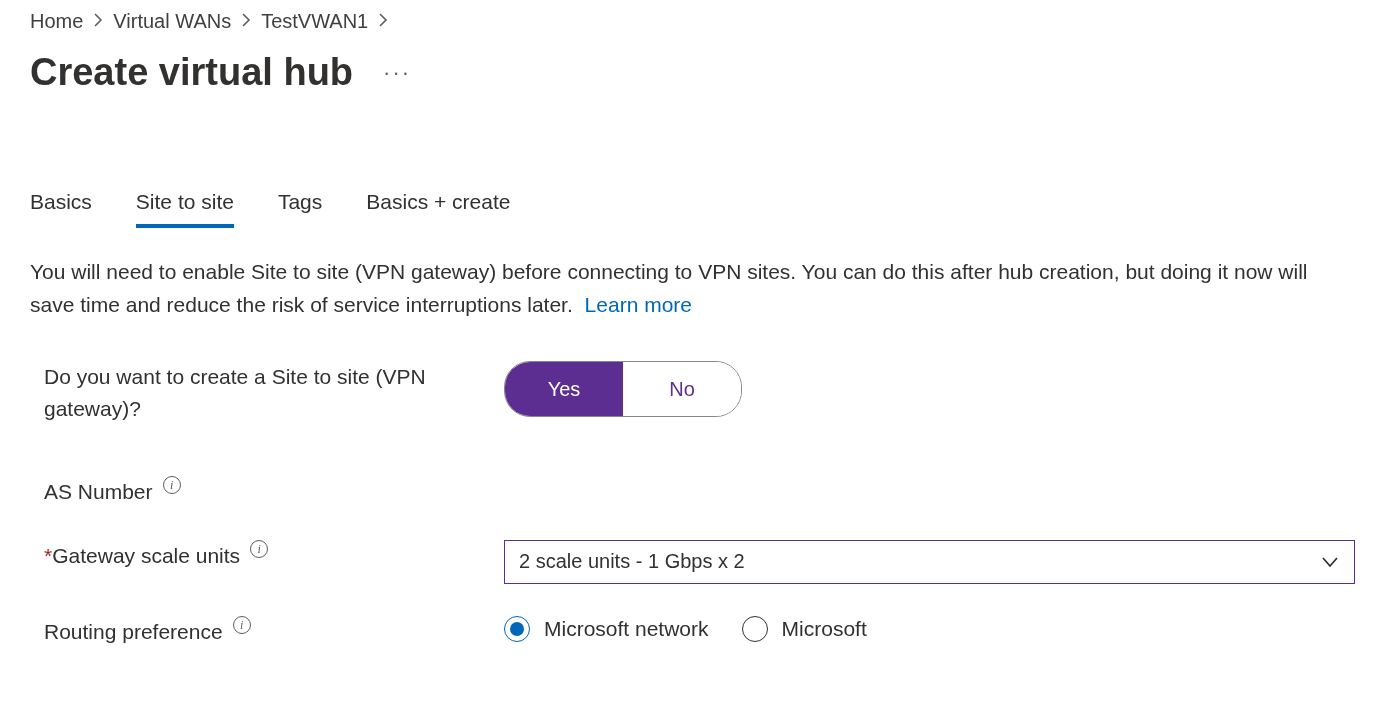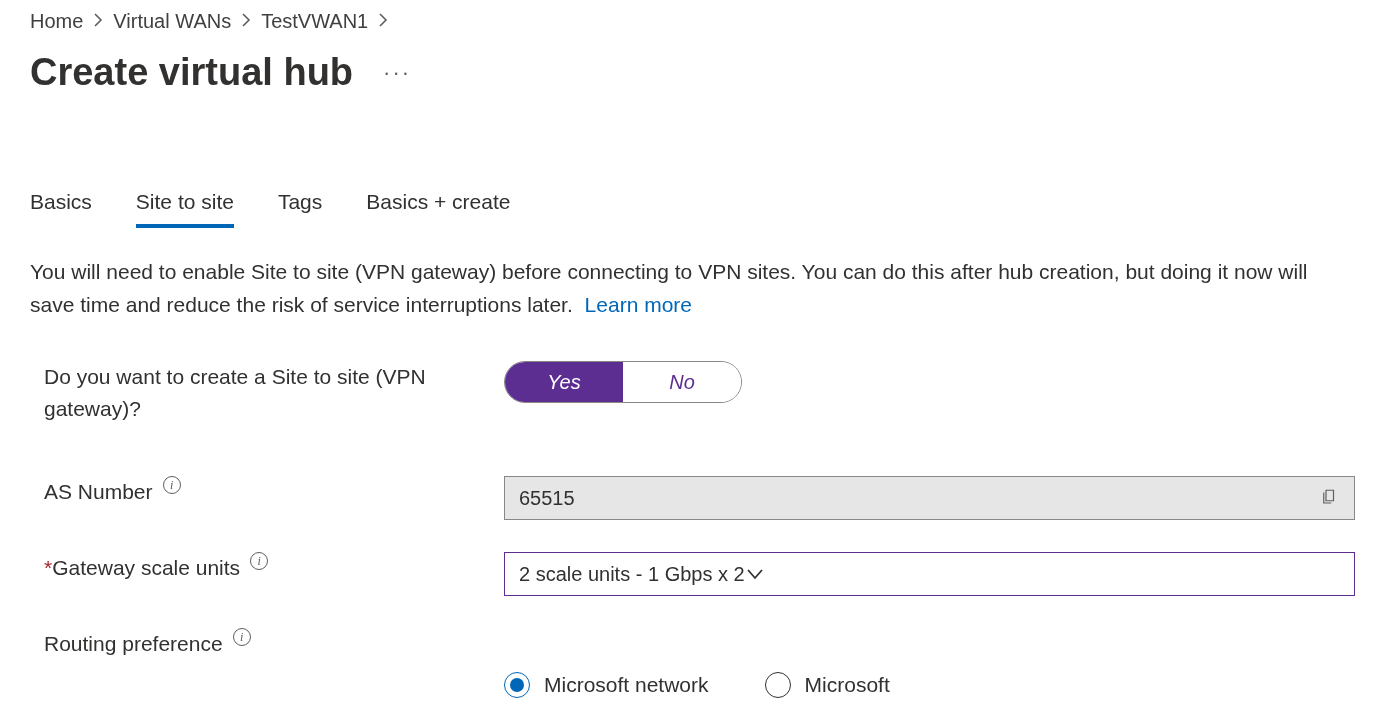--- a/index.html
+++ b/index.html
@@ -106,22 +106,21 @@
   }
   .control-col {
     flex: 1;
     max-width: 870px;
   }
   .toggle {
     display: inline-flex;
     border: 1px solid #8a8886;
     border-radius: 26px;
     overflow: hidden;
-    height: 42px;
-    font-style: italic;
+    height: 56px;
   }
   .toggle .opt {
     width: 118px;
     display: flex;
     align-items: center;
     justify-content: center;
     font-size: 20px;
     cursor: pointer;
     color: #5c2e91;
     background: #fff;
@@ -143,37 +142,37 @@
   }
   .copy-icon {
     width: 20px;
     height: 22px;
     color: #605e5c;
     cursor: pointer;
   }
   .select {
     display: flex;
     align-items: center;
+    justify-content: space-between;
     border: 1px solid #5c2e91;
     height: 44px;
     padding: 0 14px;
     font-size: 20px;
     cursor: pointer;
     background: #fff;
   }
   .chevron {
     width: 20px;
     height: 20px;
   }
   .radio-group {
     display: flex;
     align-items: flex-end;
-    gap: 56px;
-    font-size: 21px;
-    margin-top: 44px;
+    gap: 33px;
+    font-size: 21px;
   }
   .radio {
     display: flex;
     align-items: center;
     gap: 14px;
     cursor: pointer;
   }
   .radio-outer {
     width: 26px;
     height: 26px;
@@ -246,30 +245,20 @@
         <div class="opt">No</div>
       </div>
     </div>
   </div>
 
   <div class="form-row" style="margin-top:52px">
     <div class="label-col">
       <span>AS Number</span>
       <span class="info-icon">i</span>
     </div>
-    <div class="control-col">
-      <div class="readonly-field">
-        <span>65515</span>
-        <span class="copy-icon">
-          <svg viewBox="0 0 24 24" width="18" height="20">
-              <path d="M8 3 H18 V17 H8 Z M5 6 V20 H15" stroke="#605e5c" stroke-width="1.6" fill="none"></path>
-            </svg>
-        </span>
-      </div>
-    </div>
   </div>
 
   <div class="form-row">
     <div class="label-col">
       <span><span class="req">*</span><span>Gateway scale units</span></span>
       <span class="info-icon">i</span>
     </div>
     <div class="control-col">
       <div class="select">
         <span>2 scale units - 1 Gbps x 2</span>

